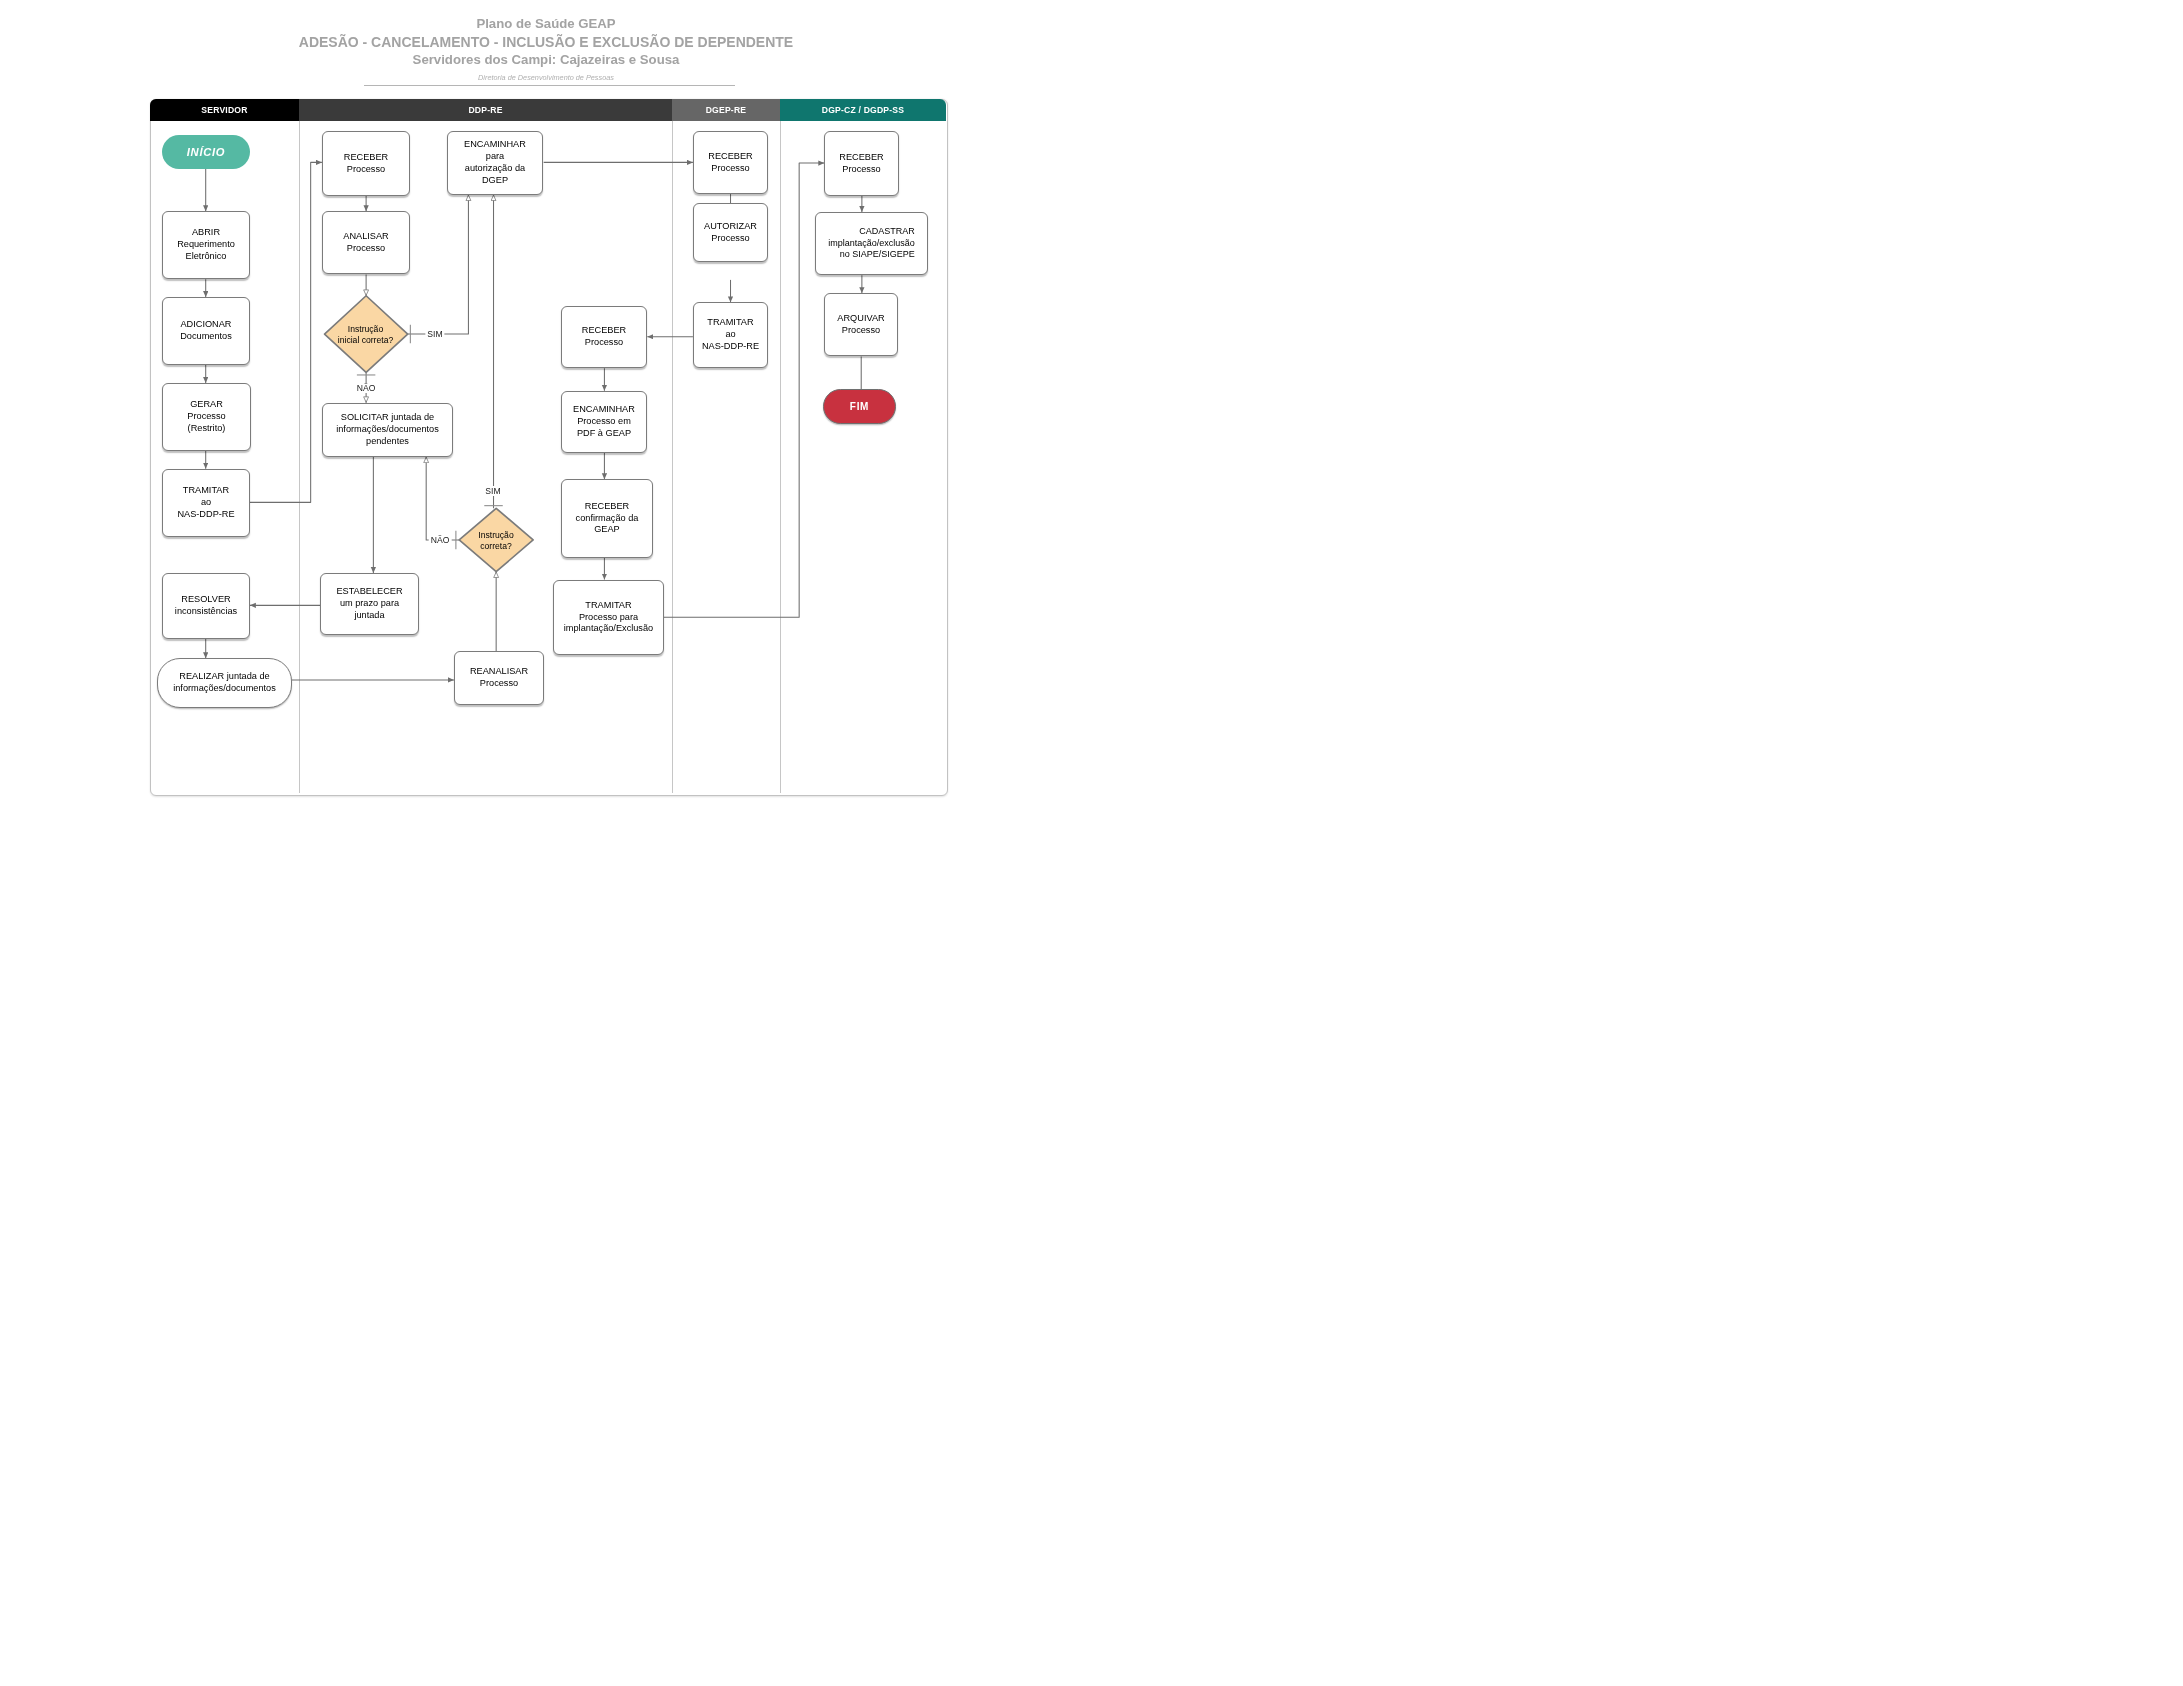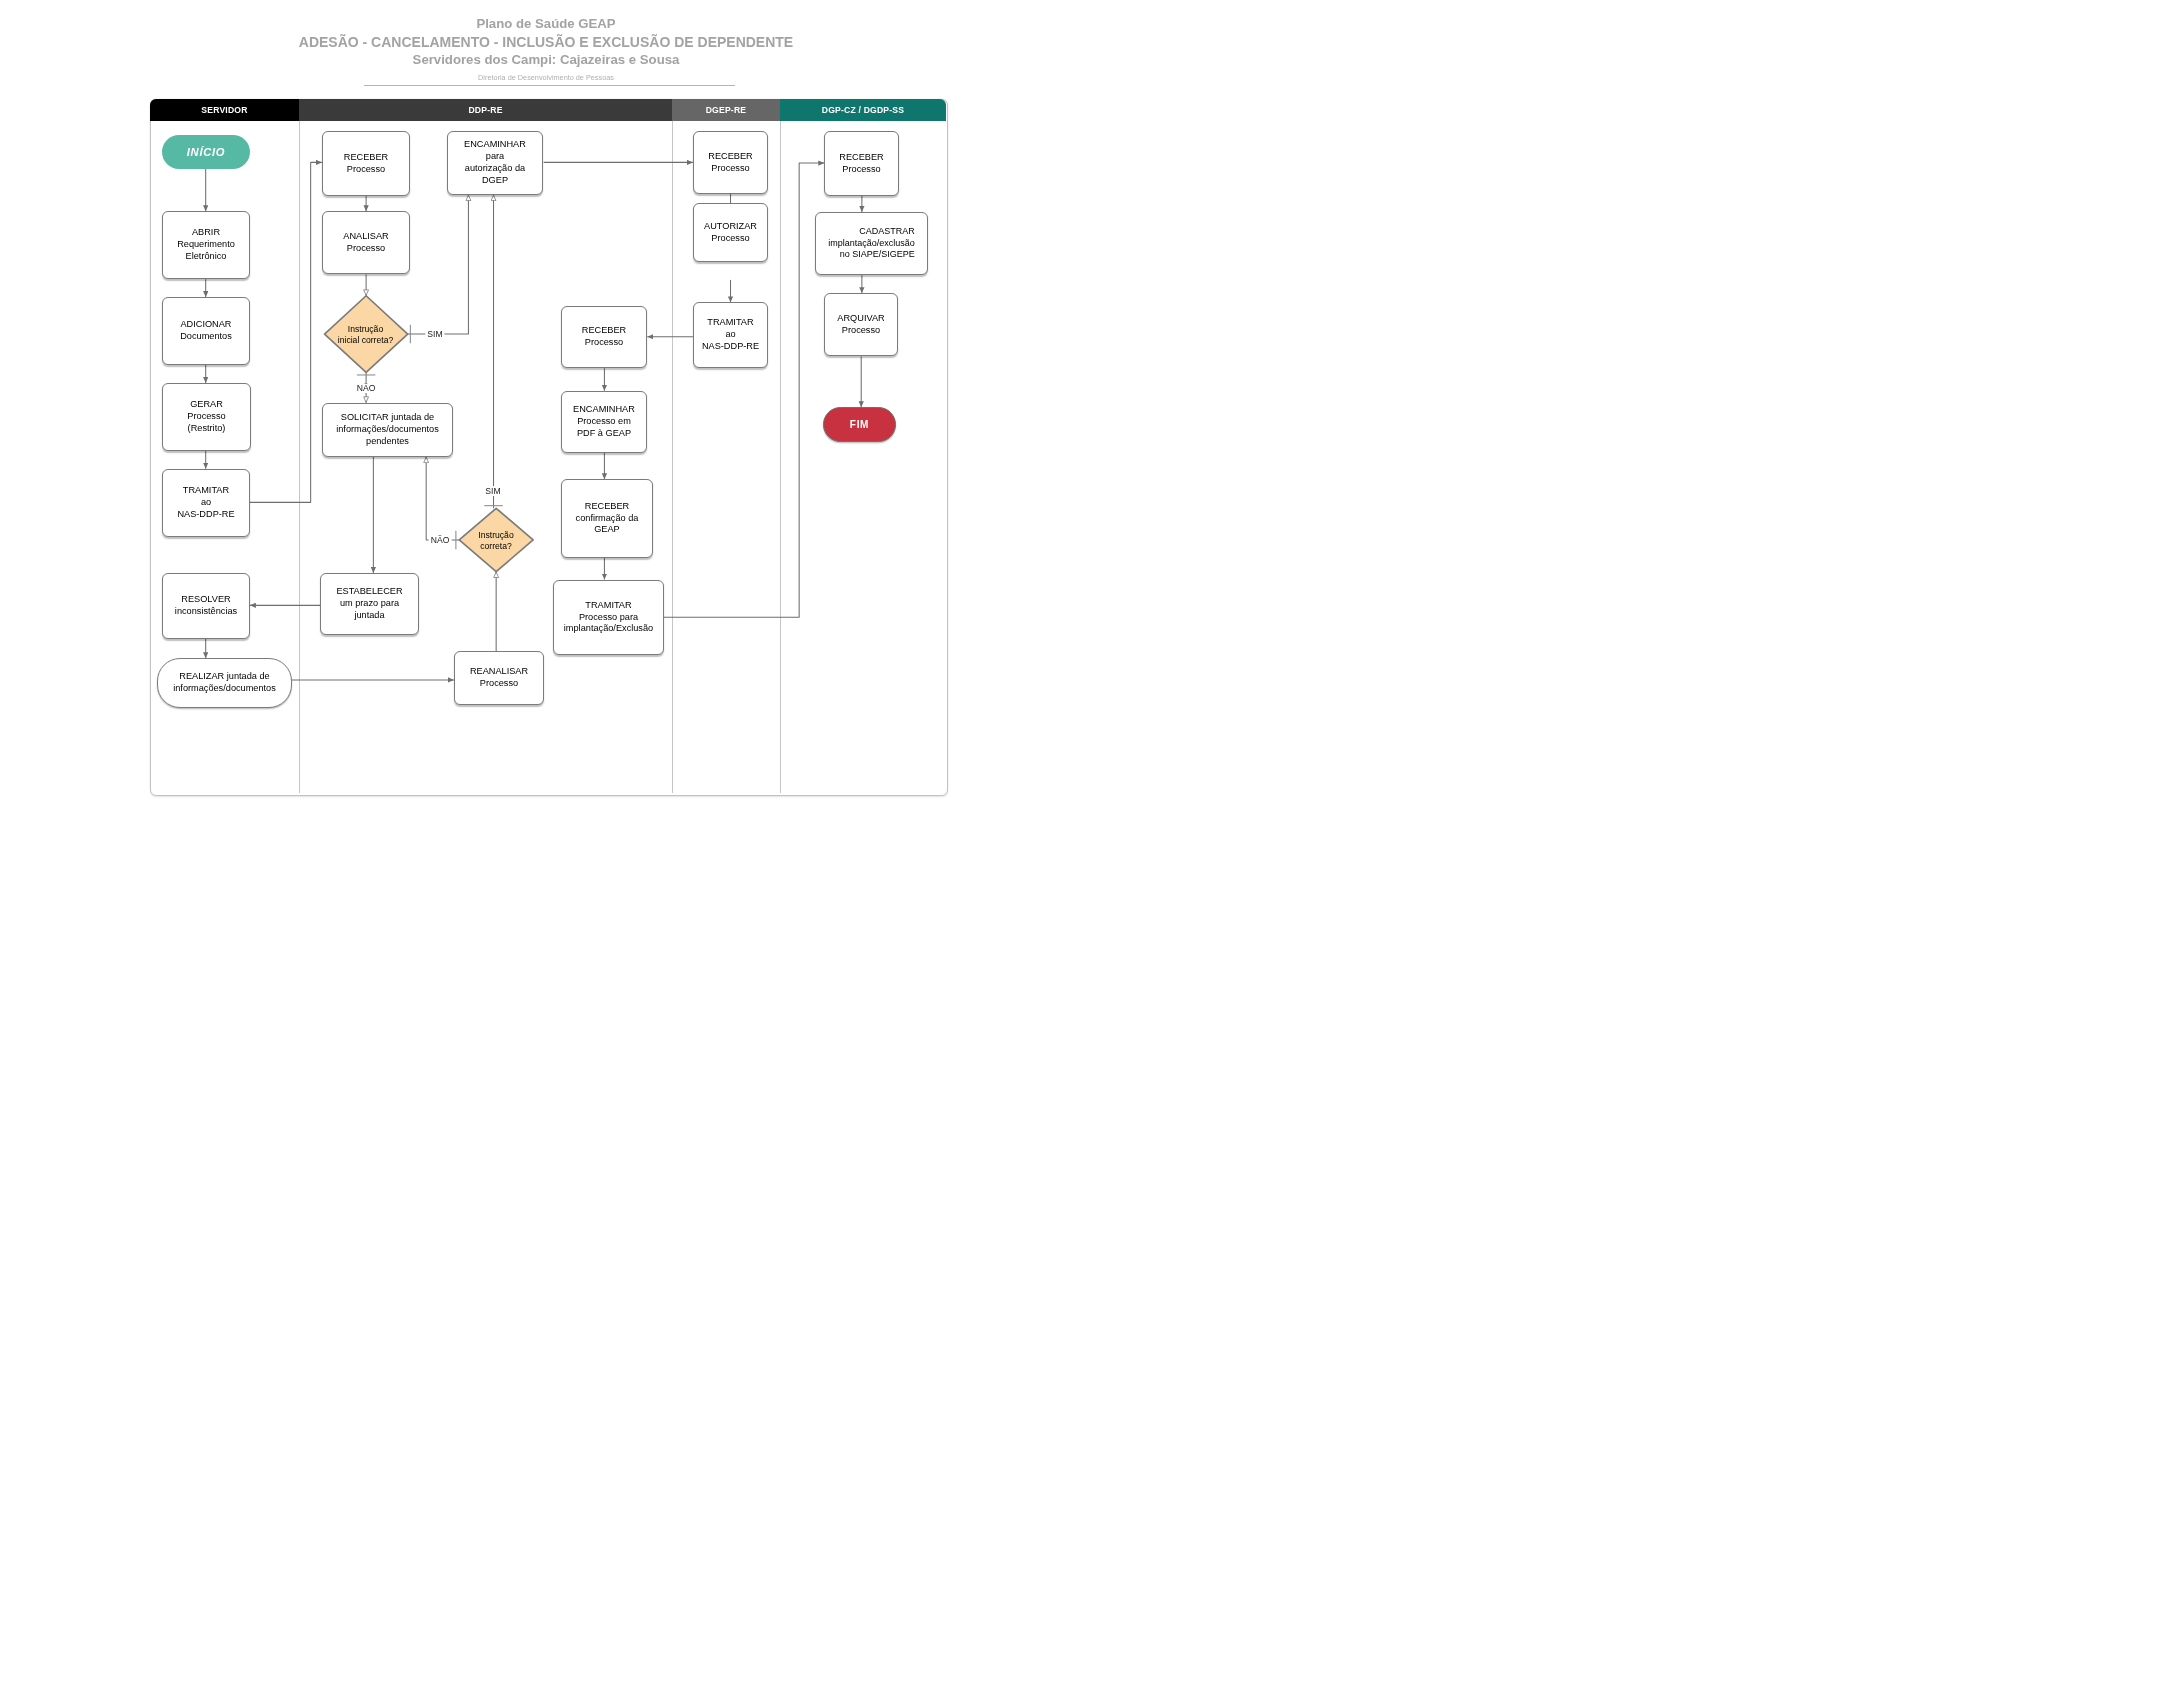--- a/index.html
+++ b/index.html
@@ -11,21 +11,21 @@
   .logo-grid .cell{position:absolute;width:10px;height:10px;background:#3ea53c;border-radius:2px;}
   .logo-grid .cell.red{background:#cb2026;border-radius:50%;}
   .logo-bridge{position:absolute;left:114px;top:20px;width:5.3px;height:41px;background:#3ea53c;}
   .logo-inst{position:absolute;left:139px;top:24px;font-size:13.2px;font-weight:bold;color:#1a1a1a;letter-spacing:0px;white-space:nowrap;}
   .logo-campus{position:absolute;left:139px;top:38px;font-size:10.6px;color:#1a1a1a;white-space:nowrap;}
 
   .titles{position:absolute;left:0;top:0;width:1092px;text-align:center;color:#a3a3a3;}
   .title1{position:absolute;left:0;width:100%;top:16px;font-size:13.2px;font-weight:bold;}
   .title2{position:absolute;left:0;width:100%;top:34px;font-size:14px;font-weight:bold;}
   .title3{position:absolute;left:0;width:100%;top:52px;font-size:13.2px;font-weight:bold;}
-  .subtitle{position:absolute;left:0;width:100%;top:73px;font-size:7.3px;color:#b0b0b0;}
+  .subtitle{position:absolute;left:0;width:100%;top:73px;font-size:7.3px;color:#b0b0b0;font-style:italic;}
   .title-rule{position:absolute;left:364px;top:85px;width:371px;height:1.3px;background:#b5b5b5;}
 
   
   .frame{position:absolute;left:150px;top:99px;width:796px;height:695px;border:1px solid #c2c2c2;border-radius:6px;background:#fff;box-shadow:0 0.7px 2px rgba(0,0,0,.12);}
   .lane-div{position:absolute;top:121px;width:0.7px;background:#c6c6c6;height:672px;}
   .lane-head{position:absolute;top:99px;height:22px;display:flex;align-items:center;justify-content:center;color:#fff;font-size:8.6px;font-weight:bold;letter-spacing:0.2px;}
 
   
   .node{position:absolute;box-sizing:border-box;background:#fff;border:1.3px solid #7b7b7b;border-radius:6px;
         display:flex;align-items:center;justify-content:center;text-align:center;
@@ -171,21 +171,21 @@
 ao
 NAS-DDP-RE</div>
 
   <div class="node" style="left:824px;top:131px;width:75px;height:65px;">RECEBER
 Processo</div>
   <div class="node small" style="left:815px;top:212px;width:113px;height:63px;text-align:right;">CADASTRAR
 implantação/exclusão
 no SIAPE/SIGEPE</div>
   <div class="node" style="left:824px;top:293px;width:74px;height:63px;">ARQUIVAR
 Processo</div>
-  <div class="node pill end" style="left:823px;top:407px;width:73px;height:35px;">FIM</div>
+  <div class="node pill end" style="left:823px;top:389px;width:73px;height:35px;">FIM</div>
 
   <div class="edge-label" style="left:435px;top:334px;">SIM</div>
   <div class="edge-label" style="left:366px;top:388px;">NÃO</div>
   <div class="edge-label" style="left:493px;top:491px;">SIM</div>
   <div class="edge-label" style="left:440px;top:540px;">NÃO</div>
 
 </div>
 
 
 </body></html>

